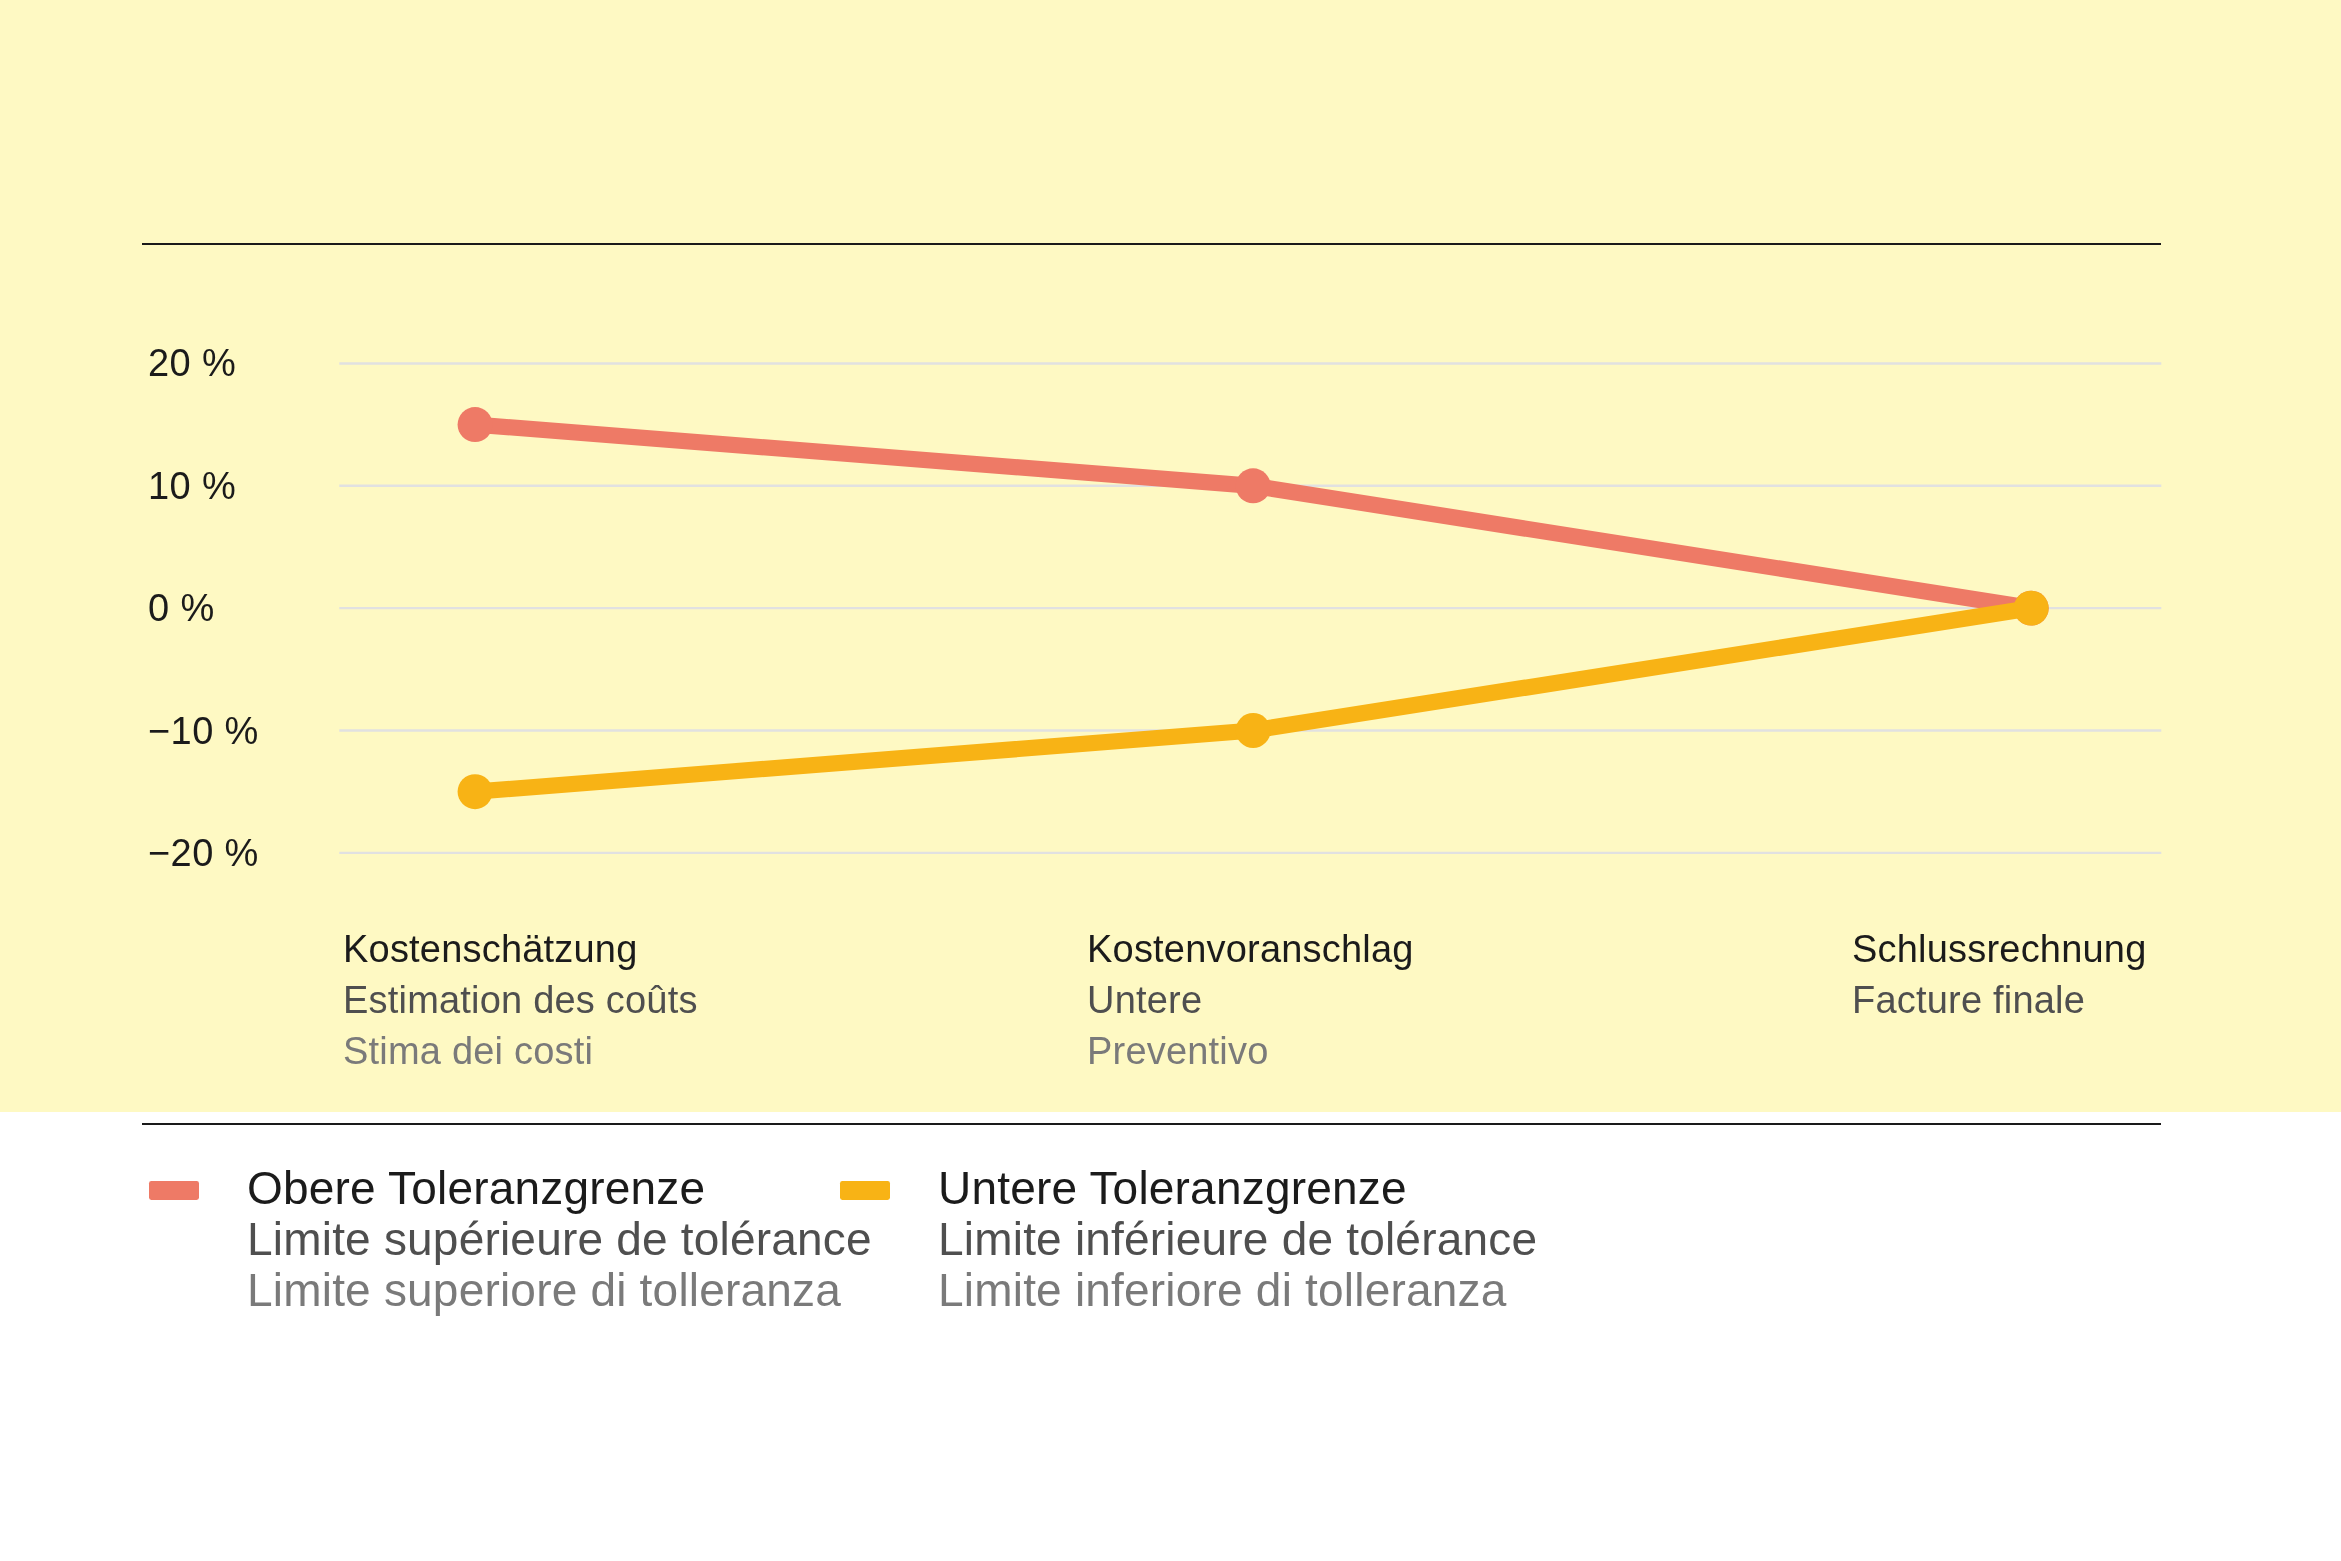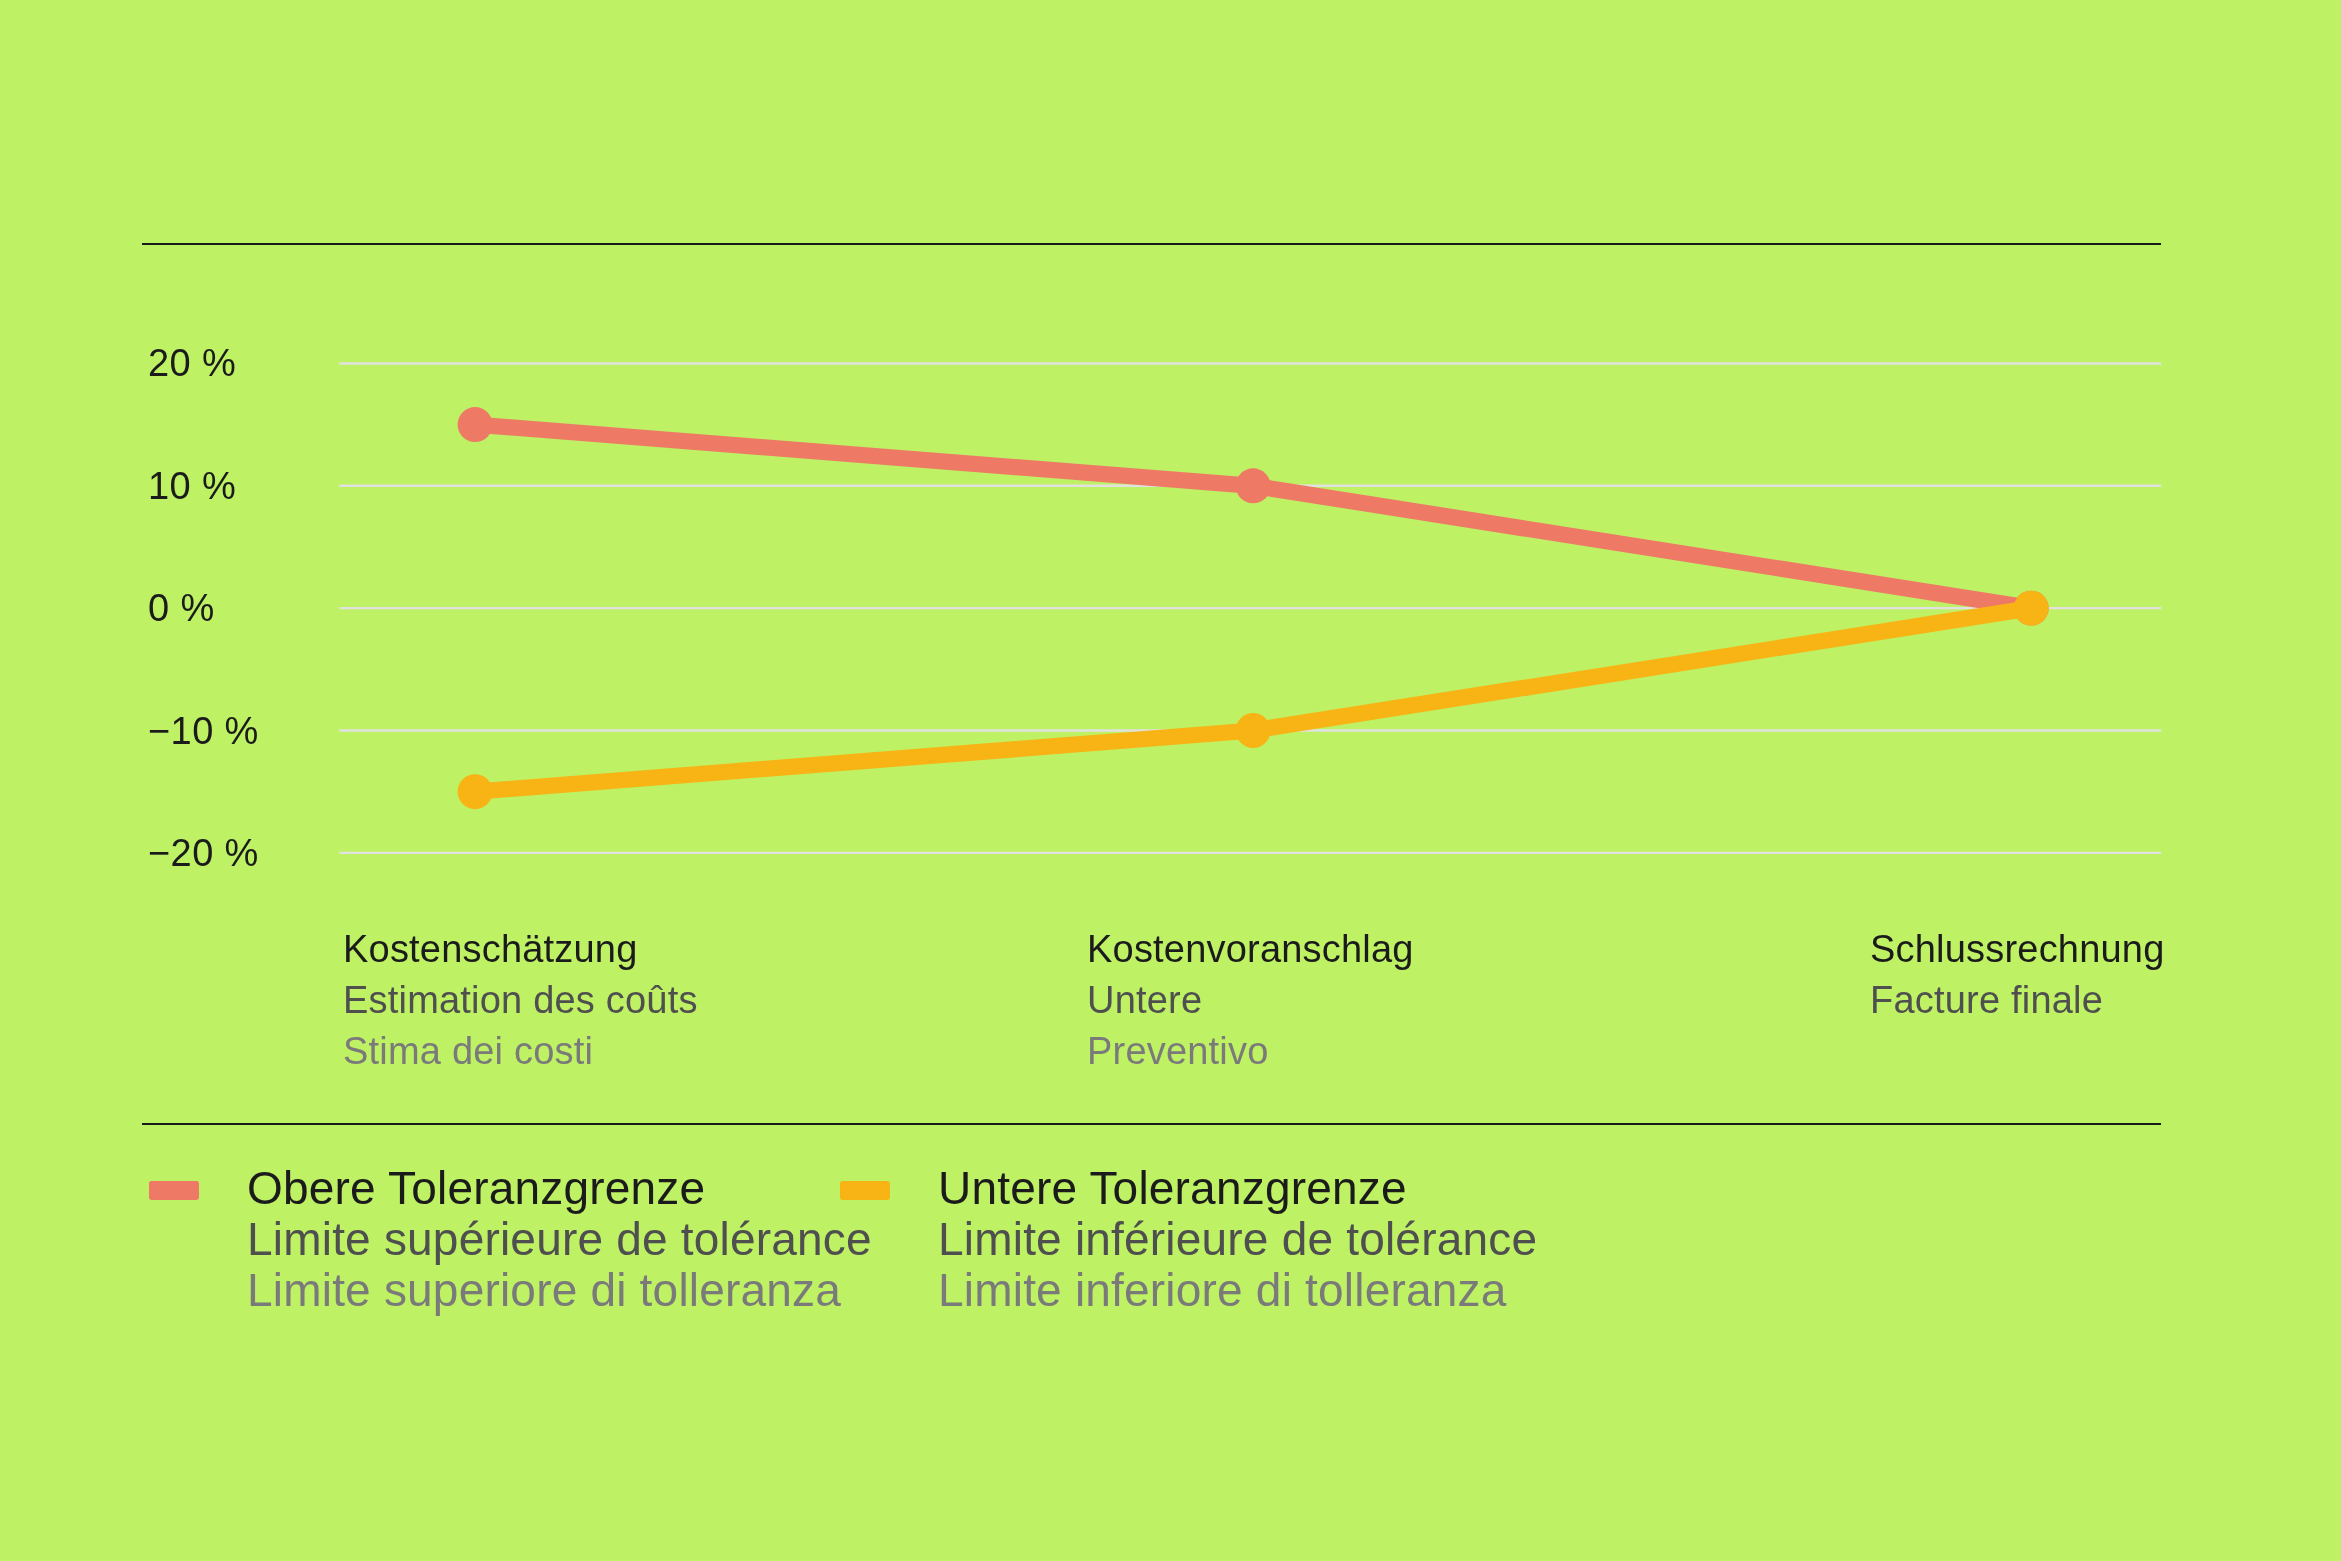--- a/index.html
+++ b/index.html
@@ -4,22 +4,22 @@
 <style>
   html, body {
     margin: 0; padding: 0;
     width: 2342px; height: 1561px;
     background: #FFFFFF;
     font-family: "Liberation Sans", sans-serif;
     overflow: hidden;
   }
   .stage {
     position: relative;
-    width: 2342px; height: 1561px;
-    background: #bef264;
+    width: 2342px; height: 1112px;
+    background: #fef9c3;
   }
   .rule {
     position: absolute;
     left: 142px; width: 2019px; height: 2.4px;
     background: #1A1A1A;
   }
   .rule-top { top: 243px; }
   .rule-bottom { top: 1123px; }
   #plot { position: absolute; left: 0; top: 0; }
   .ylab {
@@ -90,21 +90,21 @@
       <div class="xcat" style="left: 343px;">
         <div class="l1">Kostenschätzung</div>
         <div class="l2">Estimation des coûts</div>
         <div class="l3">Stima dei costi</div>
       </div>
       <div class="xcat" style="left: 1087px;">
         <div class="l1">Kostenvoranschlag</div>
         <div class="l2">Untere</div>
         <div class="l3">Preventivo</div>
       </div>
-      <div class="xcat" style="left: 1852px; margin-left: 18px;">
+      <div class="xcat" style="left: 1852px;">
         <div class="l1">Schlussrechnung</div>
         <div class="l2">Facture finale</div>
       </div>
     </div>
   <div class="rule rule-bottom"></div>
   <div id="legend">
       <div class="legend-item" style="left: 149px;">
         <div class="swatch" style="background: rgb(238, 122, 102);"></div>
         <div class="legend-text">
           <div class="l1">Obere Toleranzgrenze</div>

